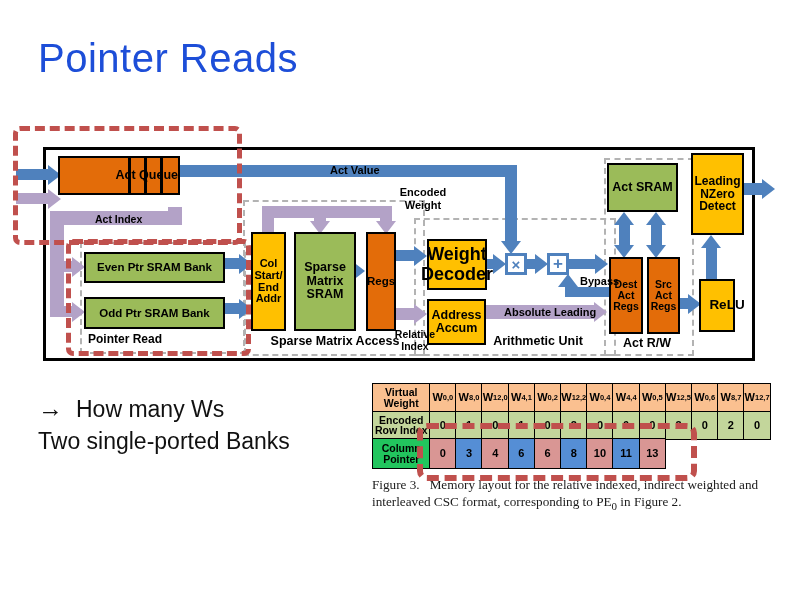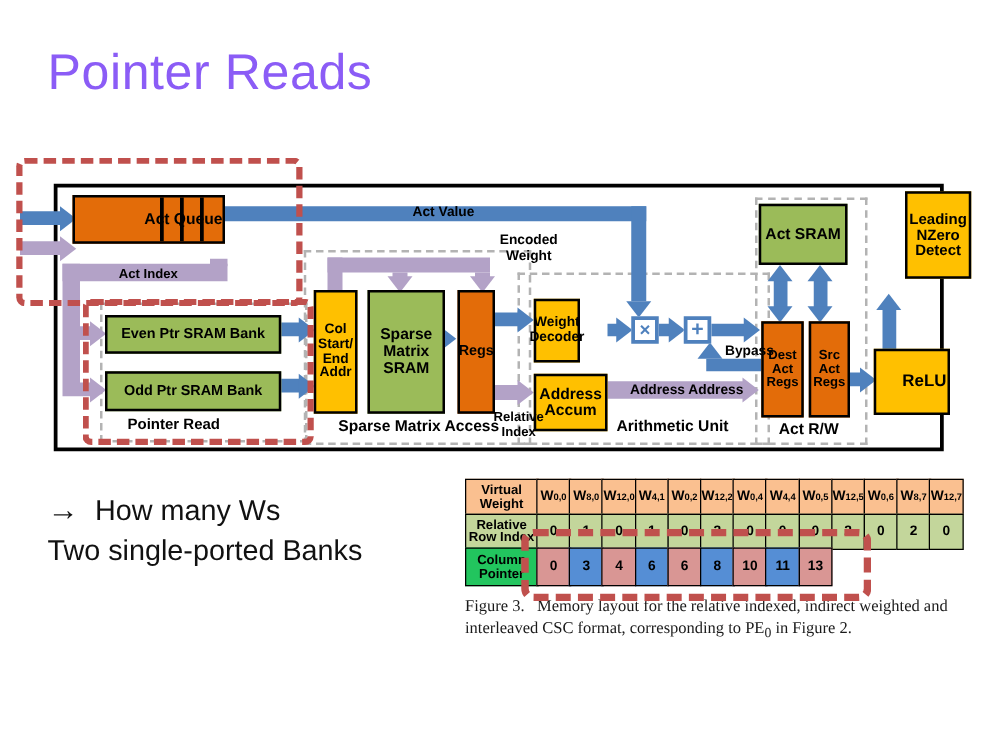--- a/index.html
+++ b/index.html
@@ -1,19 +1,19 @@
 <!DOCTYPE html>
 <html><head>
 <meta charset="utf-8">
 <style>
   html,body{margin:0;padding:0;background:#fff;}
   #slide{position:relative;width:794px;height:595px;background:#fff;overflow:hidden;
          font-family:"Liberation Sans",sans-serif;color:#000;}
   
-  .title{position:absolute;left:38px;top:36px;font-size:40px;color:#8b5cf6;letter-spacing:0.5px;}
+  .title{position:absolute;left:38px;top:36px;font-size:40px;color:#1d4ed8;letter-spacing:0.5px;}
   
   .frame{position:absolute;border:3px solid #000;background:transparent;z-index:1;}
   .gdash{position:absolute;border:2px dashed #b3b3b3;z-index:1;}
   .rdash{position:absolute;border:5px dashed #C0504D;border-radius:7px;z-index:9;}
   
   .blk{position:absolute;border:2px solid #000;box-sizing:border-box;display:flex;
        align-items:center;justify-content:center;text-align:center;font-weight:bold;
        color:#000;line-height:1.08;z-index:4;}
   .org{background:#E36C09}.grn{background:#9BBB59}.gld{background:#FFC000}
   .opbox{position:absolute;background:#fff;border:3px solid #4F81BD;box-sizing:border-box;
@@ -134,38 +134,38 @@
     <span>Act Queue</span>
     <span class="qdiv" style="left:68px;"></span>
     <span class="qdiv" style="left:84px;"></span>
     <span class="qdiv" style="left:100px;"></span>
   </div>
   <div class="blk grn" style="left:84px;top:252px;width:141px;height:31px;font-size:11.5px;">Even Ptr SRAM Bank</div>
   <div class="blk grn" style="left:84px;top:297px;width:141px;height:32px;font-size:11.5px;">Odd Ptr SRAM Bank</div>
   <div class="blk gld" style="left:251px;top:232px;width:35px;height:99px;font-size:11px;padding:0 1px;">Col Start/ End Addr</div>
   <div class="blk grn" style="left:294px;top:232px;width:62px;height:99px;font-size:12.5px;">Sparse Matrix SRAM</div>
   <div class="blk org" style="left:366px;top:232px;width:30px;height:99px;font-size:11.5px;">Regs</div>
-  <div class="blk gld" style="left:427px;top:239px;width:37px;height:51px;font-size:11px;">Weight Decoder</div>
+  <div class="blk gld" style="left:427px;top:239px;width:60px;height:51px;font-size:18px;">Weight Decoder</div>
   <div class="blk gld" style="left:427px;top:299px;width:59px;height:46px;font-size:12.5px;">Address Accum</div>
   <div class="opbox" style="left:505px;top:253px;width:22px;height:22px;font-size:15px;">×</div>
   <div class="opbox" style="left:547px;top:253px;width:22px;height:22px;font-size:17px;">+</div>
   <div class="blk grn" style="left:607px;top:163px;width:71px;height:49px;font-size:12.5px;">Act SRAM</div>
-  <div class="blk gld" style="left:724px;top:153px;width:53px;height:70px;font-size:12px;">Leading NZero Detect</div>
+  <div class="blk gld" style="left:691px;top:153px;width:53px;height:82px;font-size:12px;">Leading NZero Detect</div>
   <div class="blk org" style="left:609px;top:257px;width:34px;height:77px;font-size:10.5px;">Dest Act Regs</div>
   <div class="blk org" style="left:647px;top:257px;width:33px;height:77px;font-size:10.5px;">Src Act Regs</div>
-  <div class="blk gld" style="left:699px;top:279px;width:61px;height:53px;font-size:13.5px;padding-left:20px;">ReLU</div>
+  <div class="blk gld" style="left:699px;top:279px;width:36px;height:53px;font-size:13.5px;padding-left:20px;">ReLU</div>
 
   <div class="lbl" style="left:330px;top:164px;font-size:11px;">Act Value</div>
   <div class="lbl" style="left:95px;top:213px;font-size:10.5px;">Act Index</div>
   <div class="lbl" style="left:392px;top:186px;width:62px;text-align:center;font-size:11px;">Encoded Weight</div>
   <div class="lbl" style="left:580px;top:275px;font-size:11px;">Bypass</div>
-  <div class="lbl" style="left:504px;top:306px;font-size:11px;">Address Address</div>
+  <div class="lbl" style="left:504px;top:306px;font-size:11px;">Absolute Leading</div>
   <div class="lbl" style="left:390px;top:328px;width:50px;text-align:center;font-size:10.5px;">Relative Index</div>
 
-  <div class="lbl" style="left:69px;top:333px;width:140px;text-align:center;font-size:12px;">Pointer Read</div>
+  <div class="lbl" style="left:88px;top:333px;width:140px;font-size:12px;">Pointer Read</div>
   <div class="lbl" style="left:252px;top:334px;width:166px;text-align:center;font-size:12.5px;">Sparse Matrix Access</div>
   <div class="lbl" style="left:468px;top:334px;width:140px;text-align:center;font-size:12.5px;">Arithmetic Unit</div>
   <div class="lbl" style="left:610px;top:336px;width:74px;text-align:center;font-size:12.5px;">Act R/W</div>
 
   <div class="rdash" style="left:13px;top:126px;width:219px;height:109px;"></div>
   <div class="rdash" style="left:66px;top:239px;width:175px;height:107px;"></div>
 
   <div class="notes">
     <div><span class="arrow">→</span><span>How many Ws</span></div>
     <div>Two single-ported Banks</div>
@@ -220,21 +220,21 @@
     <div class="tc peach">
         <span>W</span>
         <sub>8,7</sub>
       </div>
     <div class="tc peach">
         <span>W</span>
         <sub>12,7</sub>
       </div>
   </div>
   <div class="trow" style="left:372px;top:410.5px;height:29px;">
-    <div class="tc tlab lgrn">Relative Row Index</div>
+    <div class="tc tlab lgrn">Encoded Row Index</div>
     <div class="tc lgrn">0</div>
     <div class="tc lgrn">1</div>
     <div class="tc lgrn">0</div>
     <div class="tc lgrn">1</div>
     <div class="tc lgrn">0</div>
     <div class="tc lgrn">2</div>
     <div class="tc lgrn">0</div>
     <div class="tc lgrn">0</div>
     <div class="tc lgrn">0</div>
     <div class="tc lgrn">2</div>

